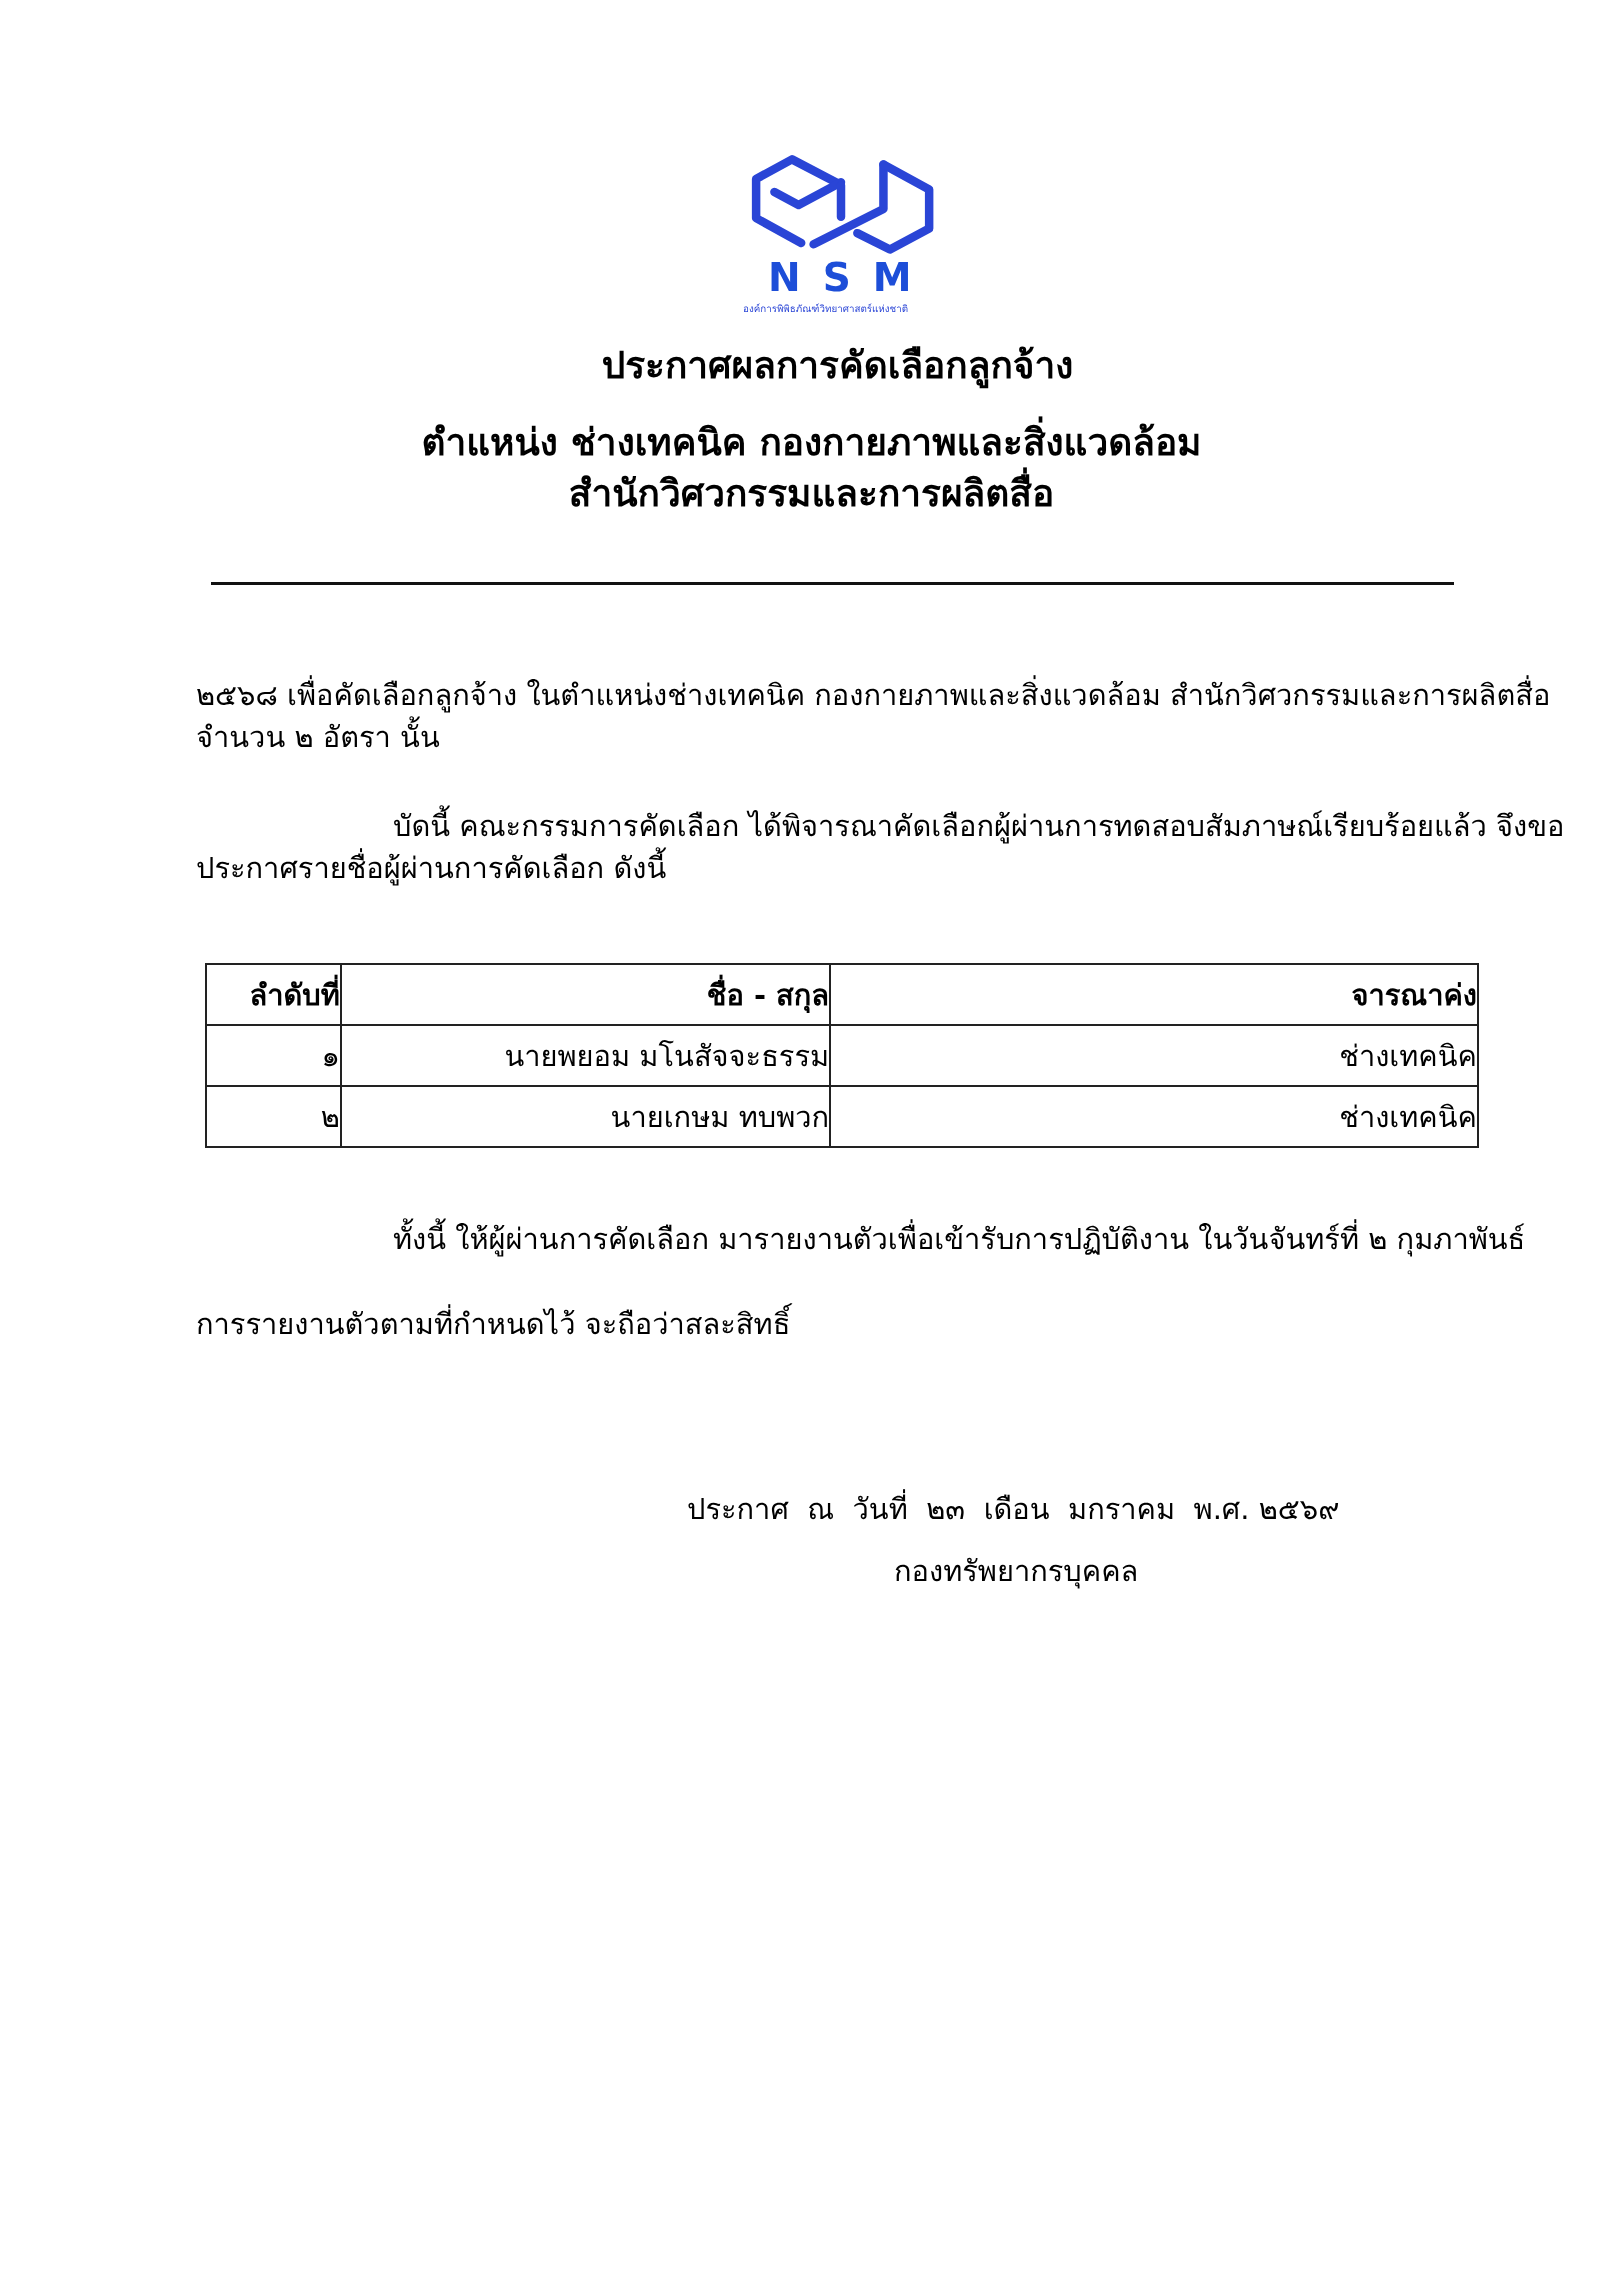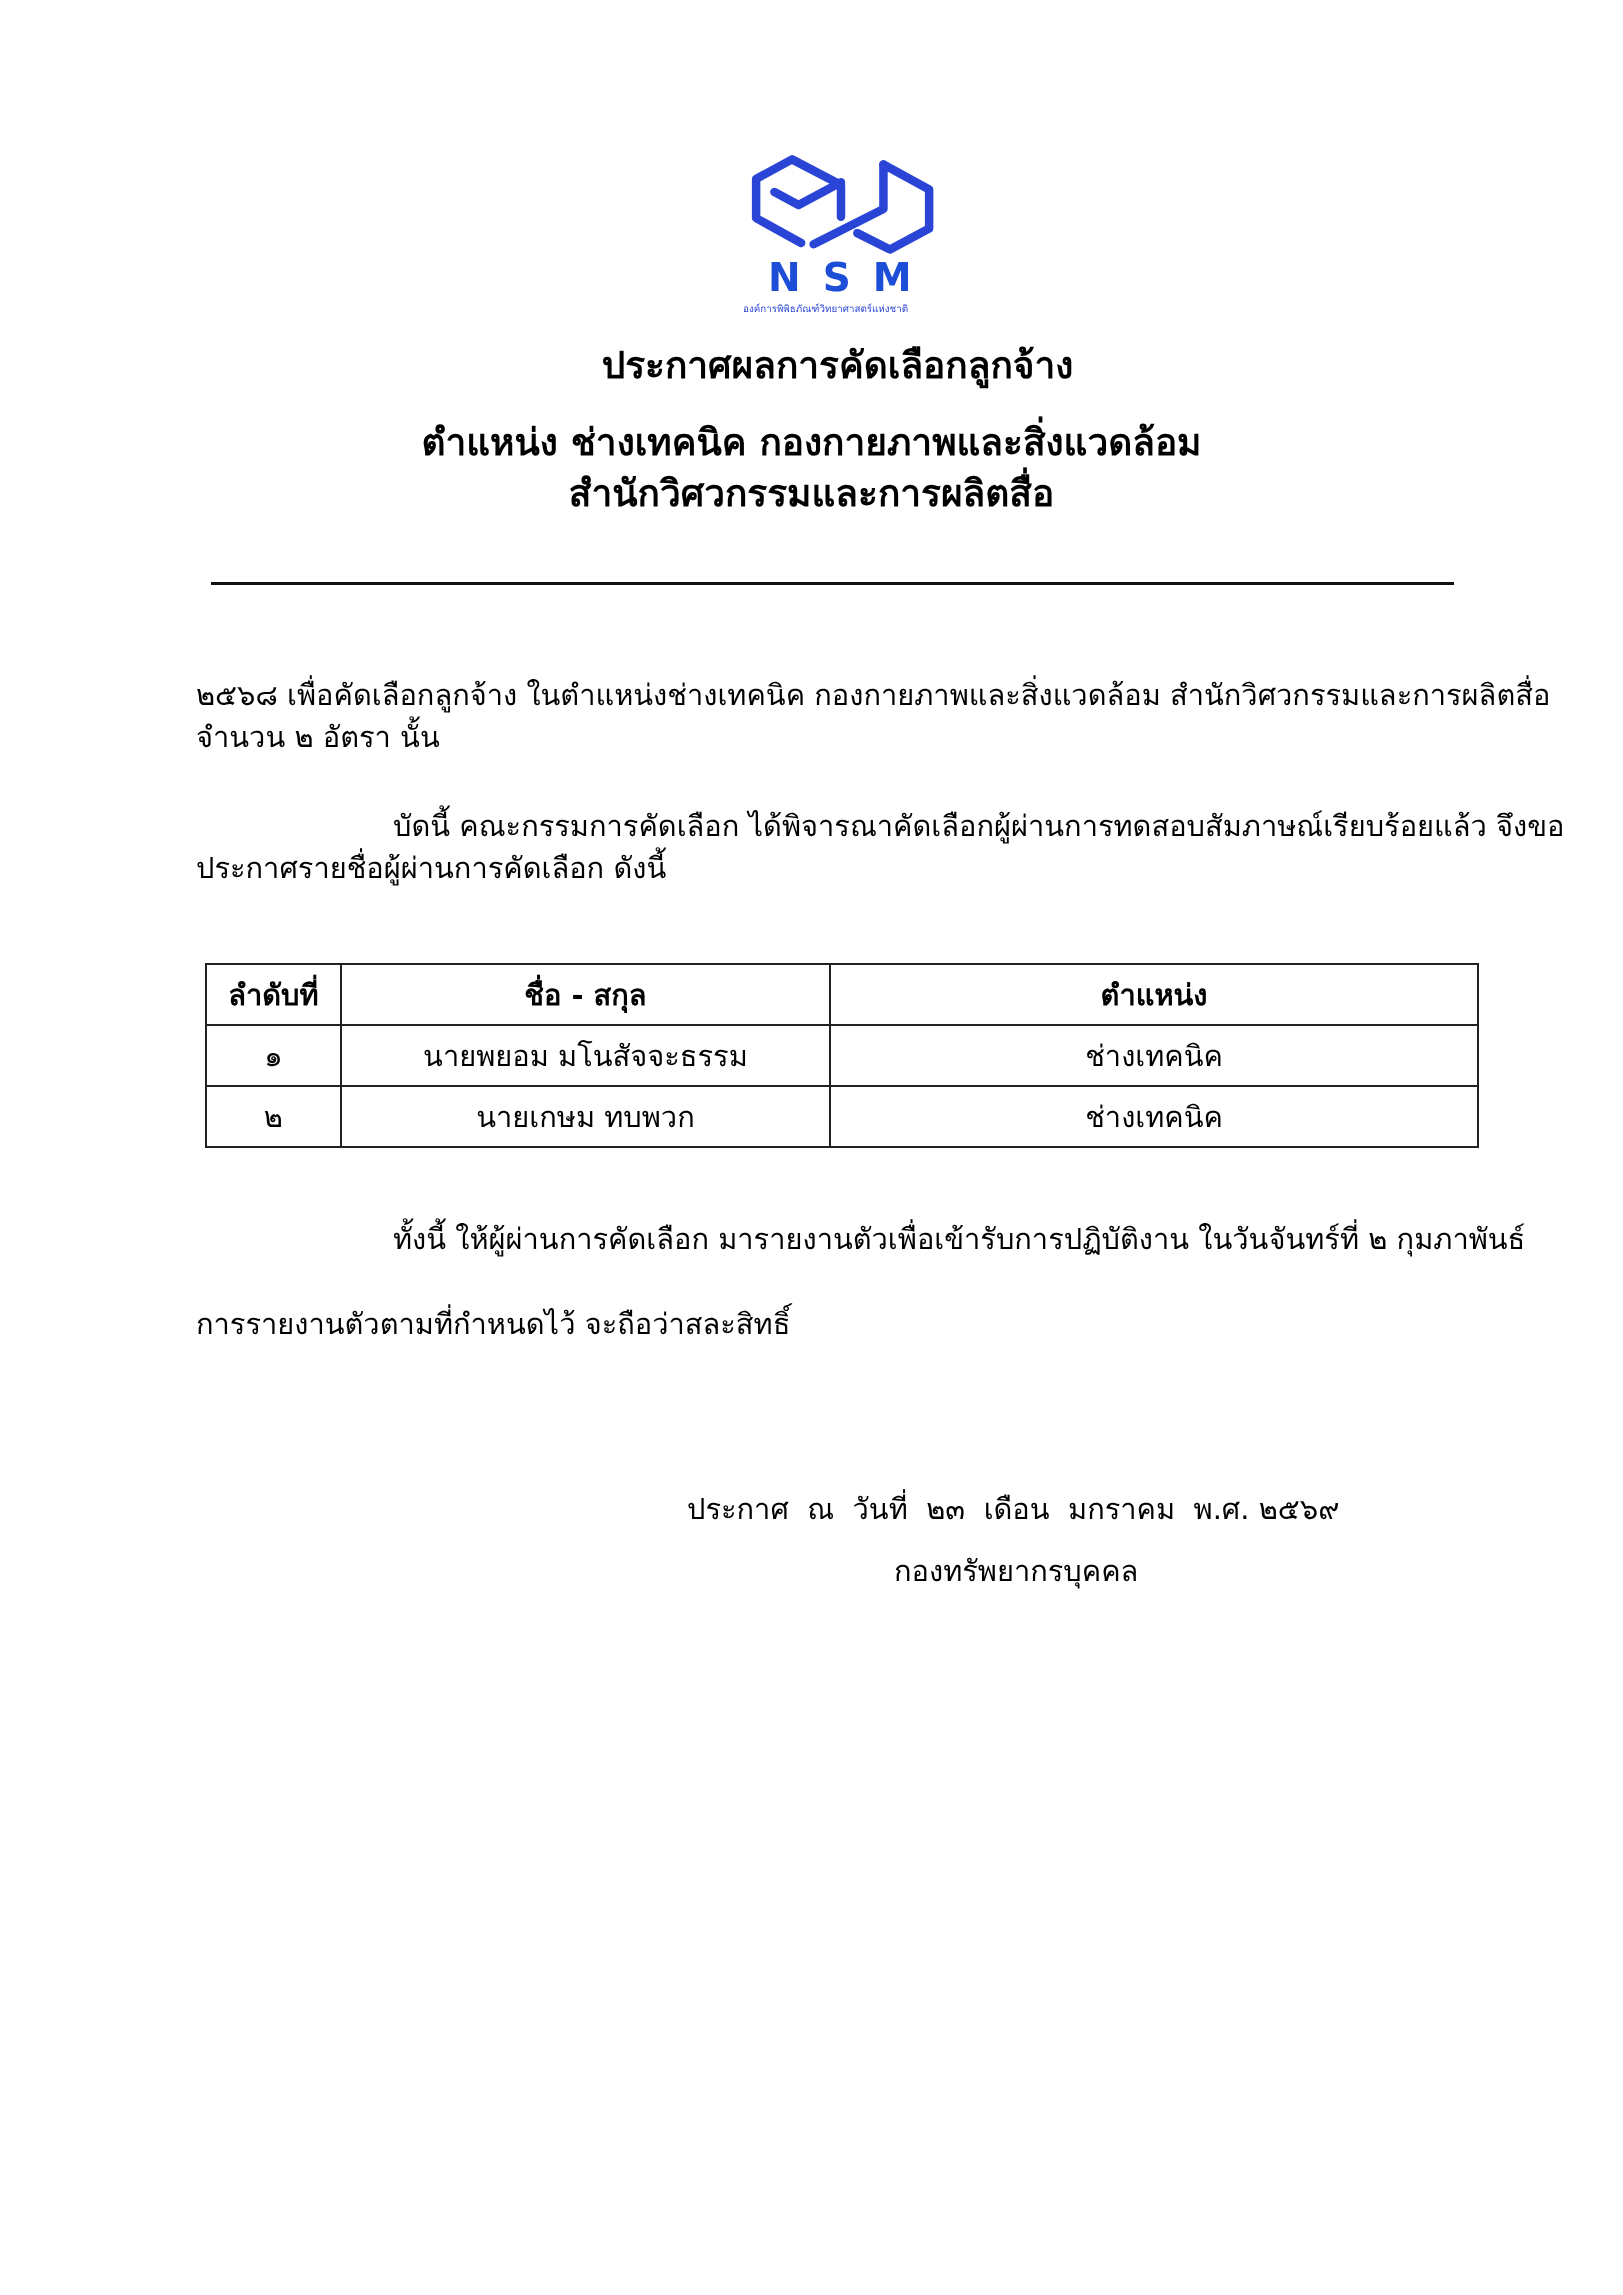--- a/index.html
+++ b/index.html
@@ -26,21 +26,21 @@
   .divider { position: absolute; left: 211px; top: 582px; width: 1243px; height: 2.6px; background: #111; }
 
   
   .line { position: absolute; font-size: 29px; line-height: 42px; white-space: nowrap; }
   .just { left: 196px; width: 1289px; text-align: justify; text-align-last: justify; }
   .indent { left: 393px; width: 1092px; text-align: justify; text-align-last: justify; }
   .plain { left: 196px; }
 
   
   table.res { position: absolute; left: 205px; top: 963px; width: 1274px; border-collapse: collapse; }
-  table.res td, table.res th { border: 2px solid #222; height: 59px; text-align: center; vertical-align: middle;
+  table.res td, table.res th { border: 2px solid #222; height: 59px; text-align: right; vertical-align: middle;
                                font-size: 29px; padding: 0; white-space: nowrap; }
   table.res th { font-weight: bold; }
   .c1 { width: 133px; }
   .c2 { width: 488px; }
   .c3 { width: 648px; }
 
   .sig1 { position: absolute; left: 687px; top: 1488px; font-size: 29px; line-height: 42px; white-space: pre; }
   .sig2 { position: absolute; left: 894px; top: 1550px; font-size: 29px; line-height: 42px; white-space: nowrap; }
 </style>
 </head>
@@ -77,21 +77,21 @@
   <div class="line plain" style="top:716px;">จำนวน ๒ อัตรา  นั้น</div>
 
   <div class="line indent" style="top:805px;">บัดนี้ คณะกรรมการคัดเลือก ได้พิจารณาคัดเลือกผู้ผ่านการทดสอบสัมภาษณ์เรียบร้อยแล้ว จึงขอ</div>
   <div class="line plain" style="top:847px;">ประกาศรายชื่อผู้ผ่านการคัดเลือก ดังนี้</div>
 
   <table class="res">
     <tbody>
         <tr>
       <th class="c1">ลำดับที่</th>
       <th class="c2">ชื่อ - สกุล</th>
-      <th class="c3">ตำแหน่ง</th>
+      <th class="c3">จารณาค่ง</th>
     </tr>
     <tr>
       <td>๑</td>
       <td>นายพยอม มโนสัจจะธรรม</td>
       <td>ช่างเทคนิค</td>
     </tr>
     <tr>
       <td>๒</td>
       <td>นายเกษม ทบพวก</td>
       <td>ช่างเทคนิค</td>

